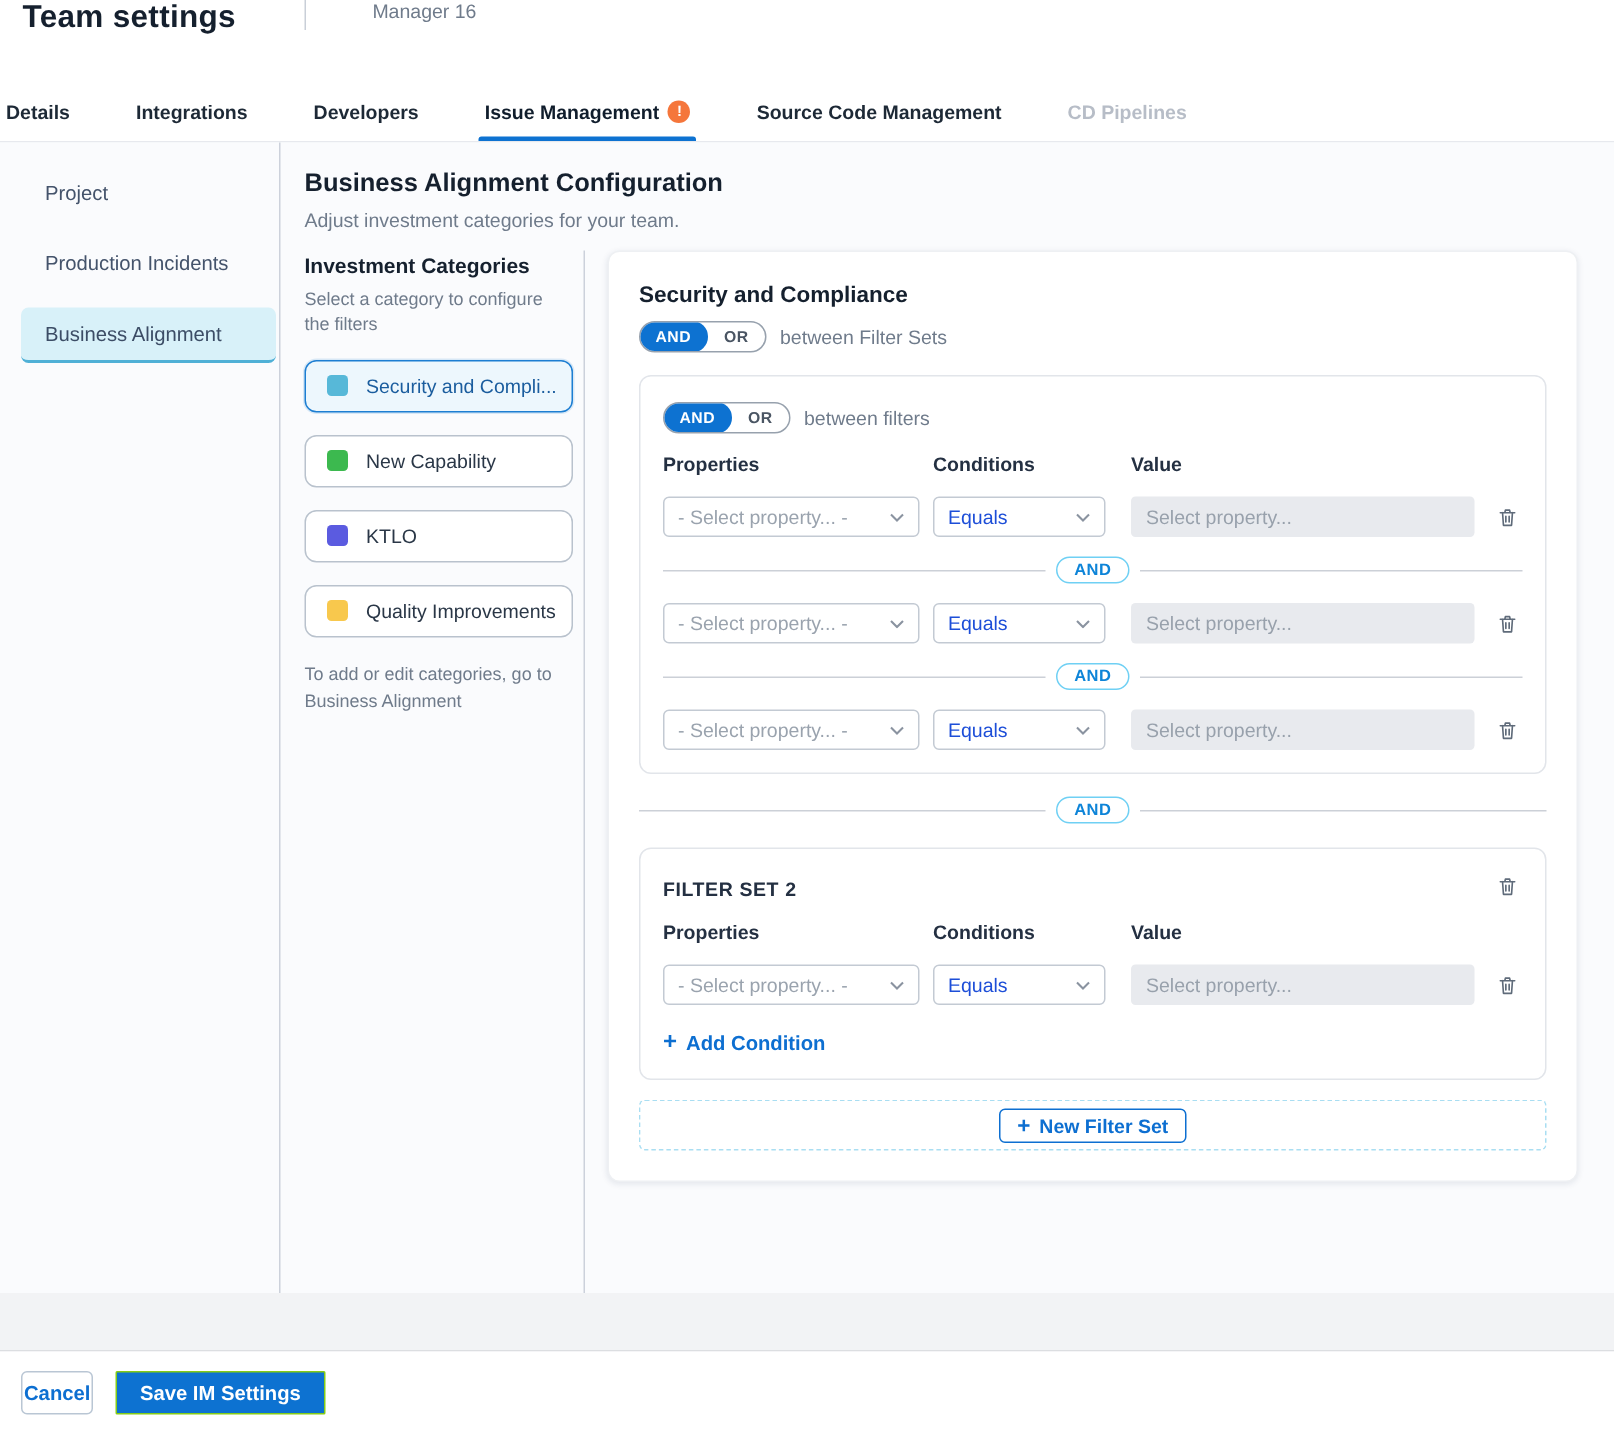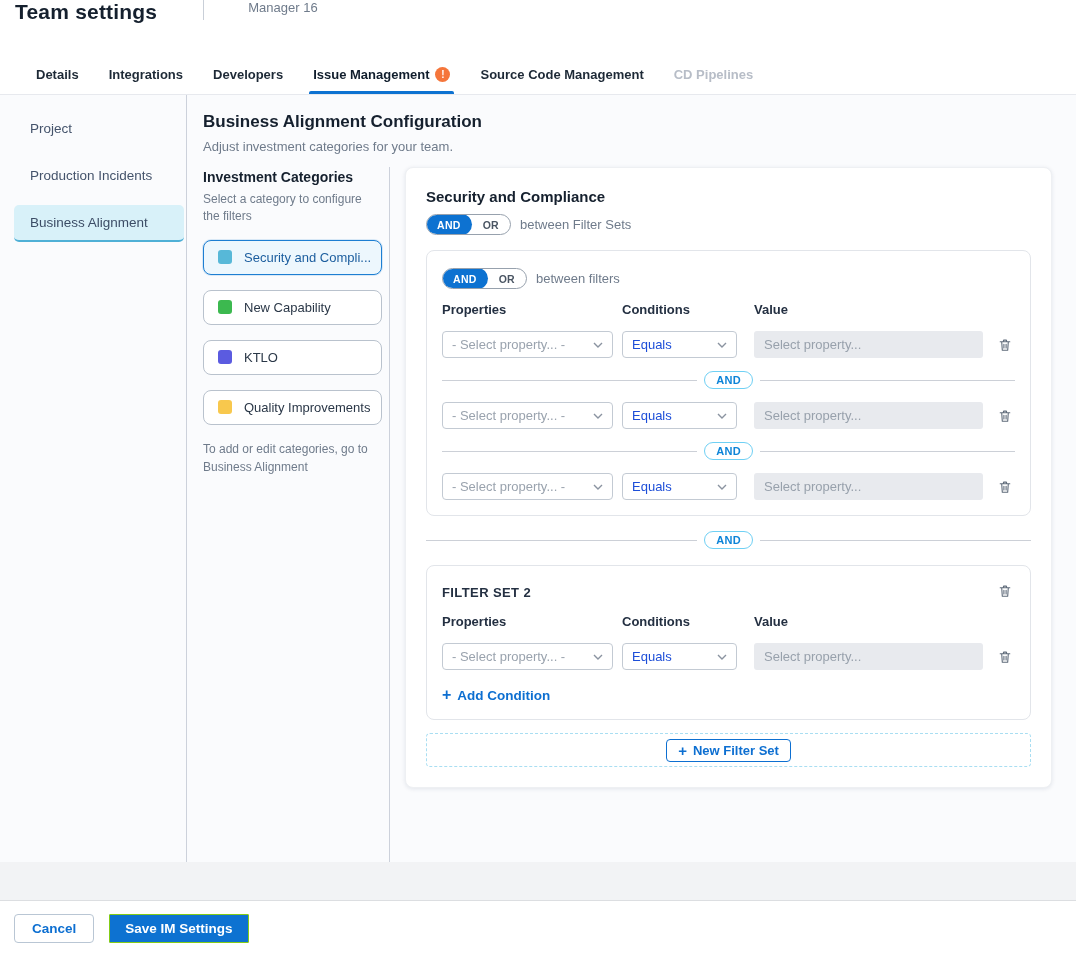--- a/index.html
+++ b/index.html
@@ -10,21 +10,21 @@
   }
   .page { width:1076px; height:956px; display:flex; flex-direction:column; background:#fff; }
 
   
   .topbar { height:56px; display:flex; padding-left:15px; background:#fff; flex:0 0 auto;gap:32px; }
   .topbar h1 { font-size:21px; font-weight:bold; color:#15202e; letter-spacing:.2px; }
   .topbar .vsep { width:1px; height:20px; background:#c9cfd8; margin:0 12px 0 14px; }
   .topbar .subtitle { font-size:13px; color:#6f7b8b; }
 
   
-  .tabs { height:39px; display:flex; align-items:stretch; border-bottom:1px solid #e7e9ee; padding-left:36px; gap:30px; flex:0 0 auto; background:#fff; }
+  .tabs { height:39px; display:flex; align-items:stretch; border-bottom:1px solid #e7e9ee; padding-left:4px; gap:44px; flex:0 0 auto; background:#fff; }
   .tab { display:flex; align-items:center; gap:6px; font-size:13px; font-weight:600; color:#1d2936; cursor:pointer; position:relative; padding-bottom:2px; }
   .tab.active { color:#101d2c; }
   .tab.active::after { content:""; position:absolute; left:-4px; right:-4px; bottom:0; height:3px; background:#0d72d1; border-radius:2px 2px 0 0; }
   .tab.disabled { color:#b7bdc7; cursor:default; }
   .badge { width:15px; height:15px; border-radius:50%; background:#f5763b; color:#fff; font-size:10px; font-weight:bold; display:flex; align-items:center; justify-content:center; }
 
   
   .content { flex:1 1 auto; display:flex; background:#fafbfd; min-height:0; }
   .sidebar { width:187px; flex:0 0 auto; border-right:1px solid #ccd1db; padding-top:16px; }
   .side-item { font-size:13.5px; color:#44536b; padding:10px 8px 10px 30px; margin:0 0 12px 0; cursor:pointer; }
@@ -75,21 +75,21 @@
   .addcond { display:inline-flex; align-items:center; gap:6px; background:none; border:none; color:#0d6fd1; font-size:13.5px; font-weight:bold; cursor:pointer; margin-top:17px; font-family:inherit; }
   .addcond .plus { font-size:16px; font-weight:bold; line-height:1; }
 
   .newsetwrap { border:1px dashed #a9def2; border-radius:4px; margin-top:13px; height:34px; display:flex; align-items:center; justify-content:center; }
   .newsetbtn { display:inline-flex; align-items:center; gap:6px; background:#fff; border:1px solid #0d6fd1; border-radius:4px; color:#0d6fd1; font-size:13px; font-weight:bold; padding:3px 11px; cursor:pointer; font-family:inherit; }
   .newsetbtn .plus { font-size:15px; line-height:1; }
 
   
   .graystrip { height:39px; background:#f2f3f5; border-bottom:1px solid #dcdee1; flex:0 0 auto; }
   .footer { height:55px; background:#fff; display:flex; align-items:center; gap:15px; padding-left:14px; flex:0 0 auto; }
-  .btn-cancel { height:29px; padding:0 17px; background:#fff; border:1px solid #b9c6d4; border-radius:4px; color:#0d6fd1; font-size:13.5px; font-weight:bold; cursor:pointer; font-family:inherit; }
+  .btn-cancel { height:29px; padding:0 1px; background:#fff; border:1px solid #b9c6d4; border-radius:4px; color:#0d6fd1; font-size:13.5px; font-weight:bold; cursor:pointer; font-family:inherit; }
   .btn-save { height:29px; padding:0 15px; background:#0d72d1; border:1px solid #84cc16; border-radius:1px; color:#fff; font-size:13.5px; font-weight:bold; cursor:pointer; font-family:inherit; }
 </style>
 </head>
 <body>
 
 <div class="page">
 
   <header class="topbar">
     <h1>Team settings</h1>
     <span class="vsep"></span>

